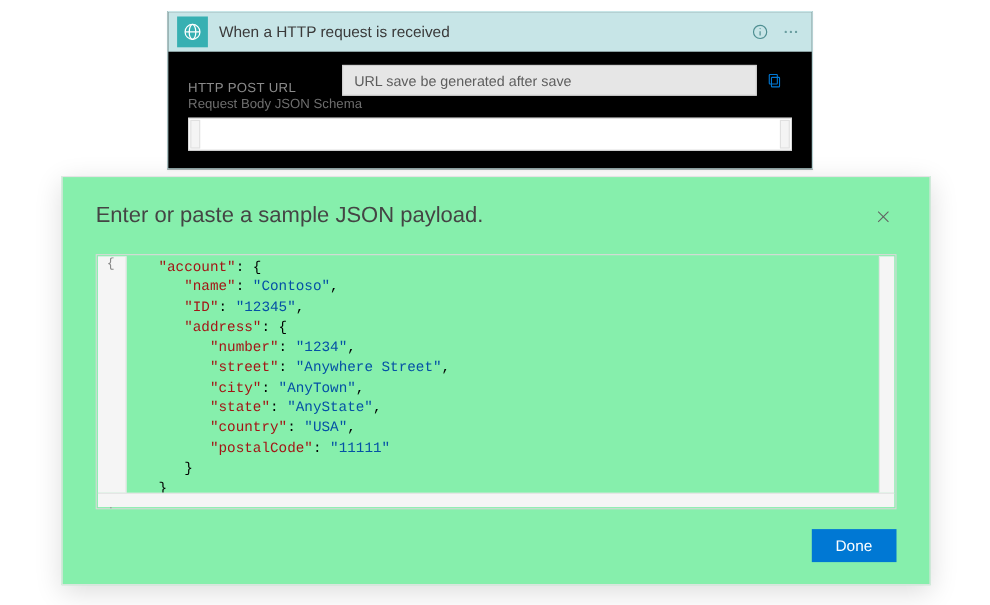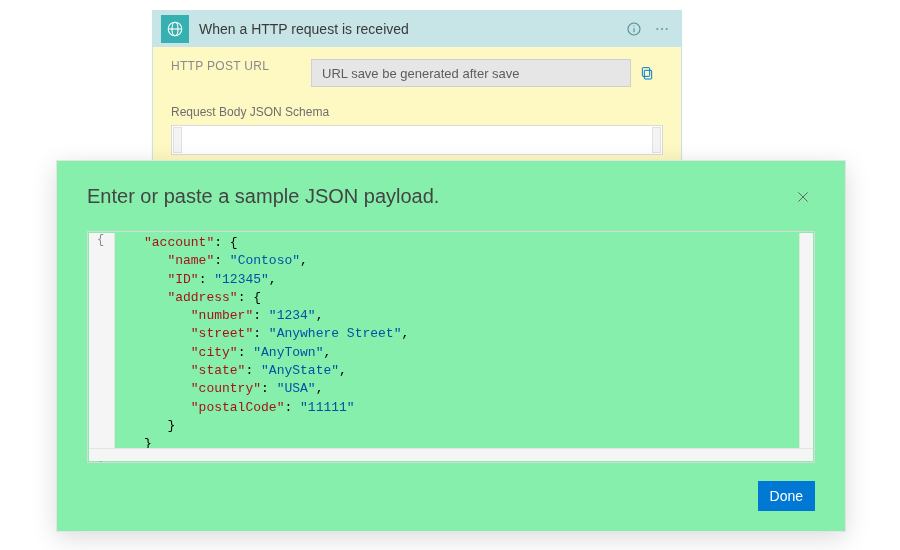--- a/index.html
+++ b/index.html
@@ -2,43 +2,43 @@
 <html><head>
 <meta charset="utf-8">
 <style>
   * { box-sizing: border-box; margin: 0; padding: 0; }
   html, body { width: 900px; height: 550px; font-family: "Segoe UI", Arial, sans-serif; background: #fff; overflow: hidden; }
 
   
   .trigger-card {
     position: absolute;
     left: 152px; top: 10px;
-    width: 530px;
+    width: 587px;
     border: 1px solid #c7e5e7;
-    background: #fef9c3;
+    background: #000000;
     box-shadow: 0 1px 2px rgba(0,0,0,0.05);
   }
   .trigger-header {
     display: flex; align-items: center;
     height: 36px;
     padding: 0 8px;
     background: #c7e5e7;
   }
   .trigger-icon {
     width: 28px; height: 28px;
     background: #37b0b2;
     display: flex; align-items: center; justify-content: center;
     margin-right: 10px;
   }
   .trigger-icon svg { width: 18px; height: 18px; fill: #fff; }
   .trigger-title { flex: 1; font-size: 14px; color: #3a3a3a; }
   .trigger-header-btn { width: 22px; height: 22px; display: flex; align-items: center; justify-content: center; cursor: pointer; margin-left: 6px; }
   .trigger-header-btn svg { width: 16px; height: 16px; }
   .trigger-body { padding: 12px 18px 16px 18px; }
-  .url-row { display: flex; align-items: flex-start; margin-bottom: 18px; }
+  .url-row { display: flex; align-items: flex-end; }
   .url-label { width: 140px; font-size: 12px; color: #8a8a8a; letter-spacing: 0.3px; }
   .url-box {
     flex: 1;
     background: #e6e6e6;
     border: 1px solid #d0d0d0;
     height: 28px; line-height: 28px;
     padding: 0 10px;
     font-size: 13px; color: #5d5d5d;
   }
   .copy-btn { width: 32px; height: 28px; display: flex; align-items: center; justify-content: center; cursor: pointer; }
@@ -103,21 +103,21 @@
     white-space: pre;
     overflow: hidden;
   }
   .k { color: #a31515; }  
   .s { color: #0451a5; }  
   .p { color: #000; }     
 
   .modal-footer { display:flex; justify-content:flex-end; margin-top:18px; }
   .done-btn {
     background:#0078d4; color:#fff; border:none;
-    font-size:14px; padding:7px 12px; cursor:pointer;
+    font-size:14px; padding:7px 22px; cursor:pointer;
   }
 </style>
 </head>
 <body>
 
 <div class="trigger-card">
   <div class="trigger-header">
     <div class="trigger-icon">
       <svg viewBox="0 0 24 24">
           <circle cx="12" cy="12" r="9" fill="none" stroke="#fff" stroke-width="1.5"></circle>

